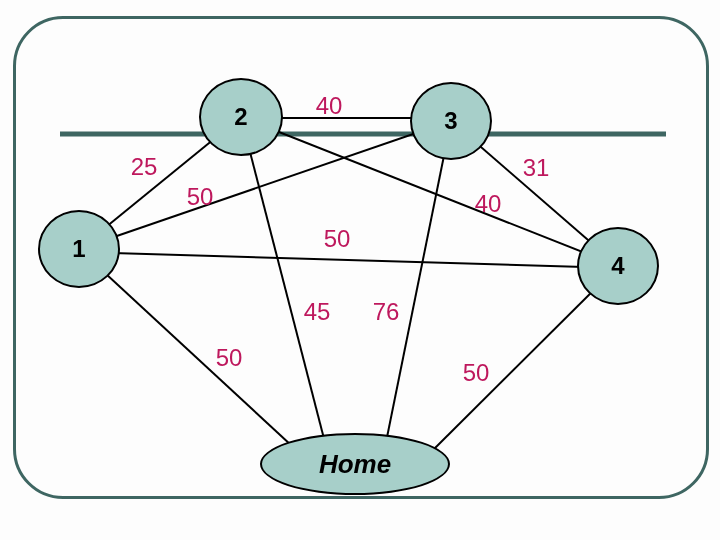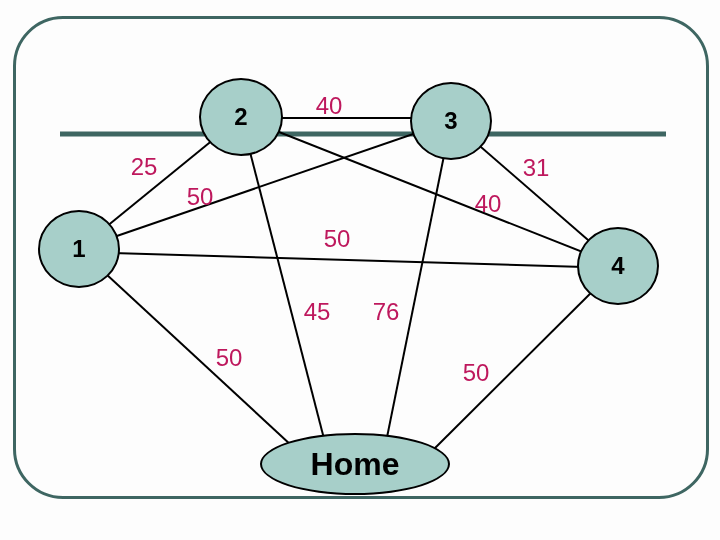--- a/index.html
+++ b/index.html
@@ -12,21 +12,21 @@
     box-sizing:border-box;border:3px solid #3e6662;border-radius:50px;
     background:transparent;
   }
   .wires{position:absolute;left:0;top:0;}
   .node{
     position:absolute;box-sizing:border-box;
     background:#a7cfc9;border:2px solid #000;border-radius:50%;
     display:flex;align-items:center;justify-content:center;
     font-weight:bold;font-size:24px;color:#000;
   }
-  .node.home{font-size:32px;}
+  .node.home{font-size:26px;font-style:italic;}
   .wlabel{
     position:absolute;transform:translate(-50%,-50%);
     font-size:24px;color:#be185d;white-space:nowrap;line-height:1;
   }
 </style>
 </head>
 <body>
 
 <div class="canvas">
 

